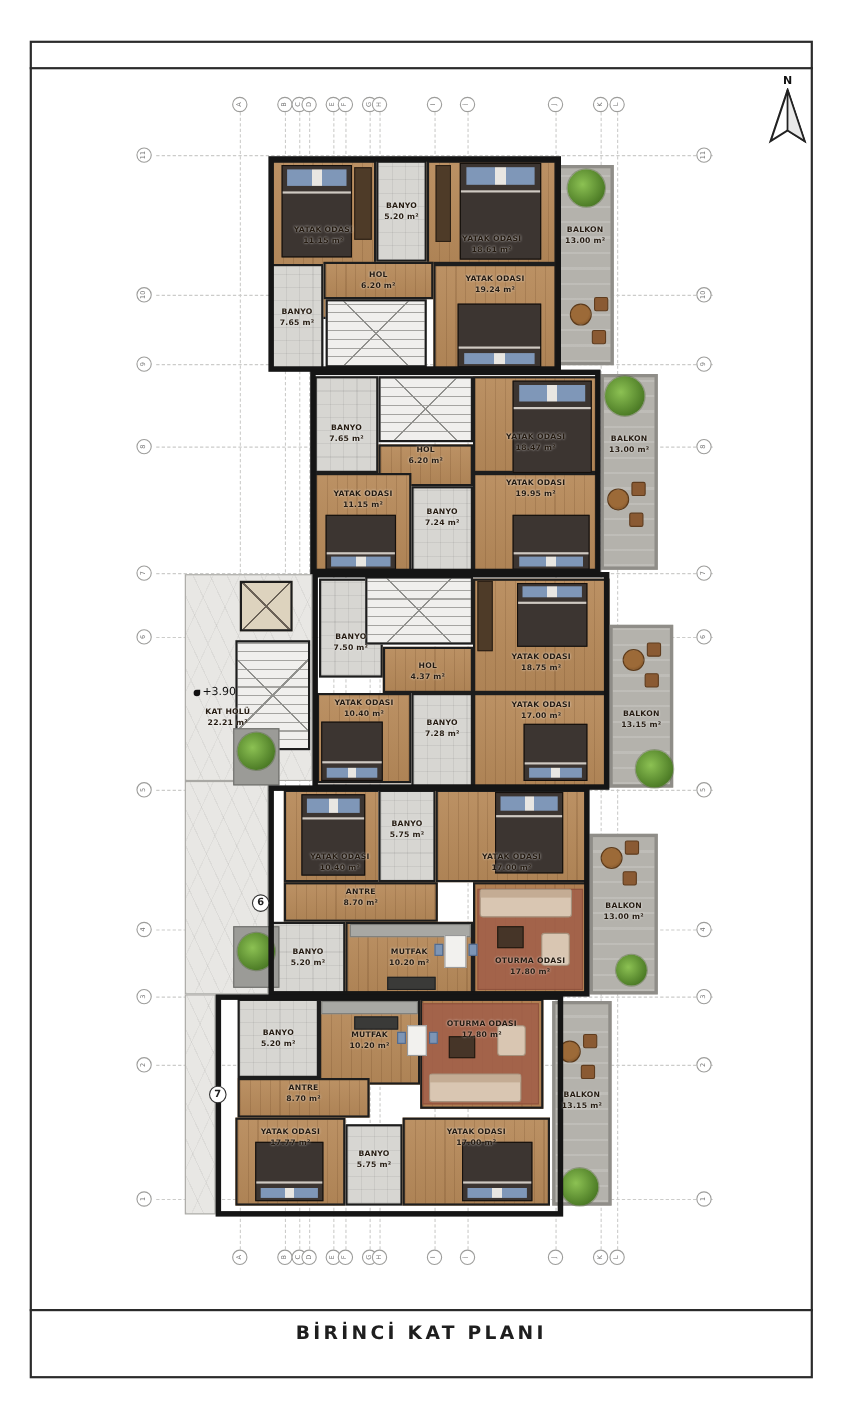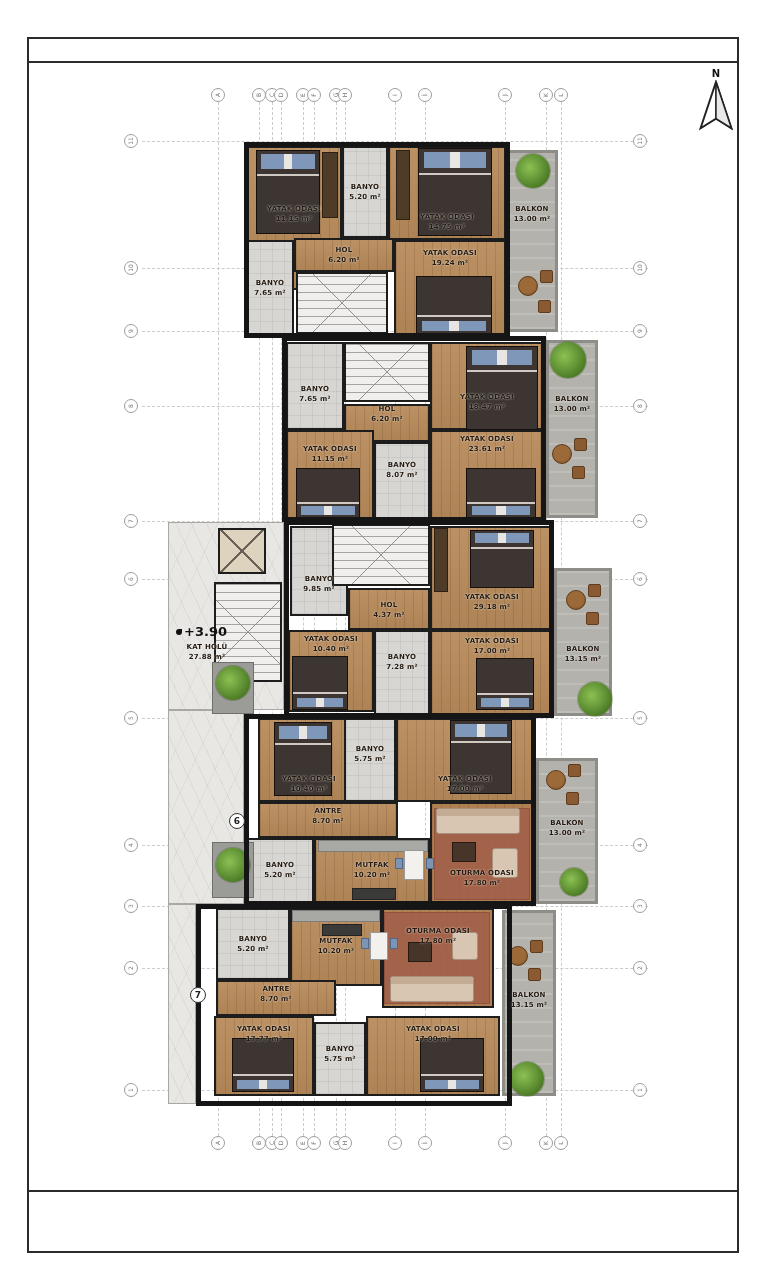--- a/index.html
+++ b/index.html
@@ -59,21 +59,21 @@
                         linear-gradient(135deg,transparent 49.4%,#90908d 49.4% 50.6%,transparent 50.6%),
                         repeating-linear-gradient(0deg,transparent 0 7px,#a5a4a1 7px 8px);}
   .fn-elevator{background-color:#ddd3be;border:2px solid #1d1d1d;
        background-image:linear-gradient(45deg,transparent 48.8%,#6b6257 48.8% 51.2%,transparent 51.2%),
                         linear-gradient(135deg,transparent 48.8%,#6b6257 48.8% 51.2%,transparent 51.2%);}
   
   .badge{position:absolute;width:16px;height:16px;border:1.5px solid #333;border-radius:50%;background:#fff;
          display:flex;align-items:center;justify-content:center;font-size:9px;font-weight:bold;color:#222;z-index:45;box-sizing:border-box;}
   .lvl{position:absolute;left:176px;top:624px;display:flex;align-items:center;gap:2px;z-index:45;}
   .lvl .dot{width:6px;height:6px;background:#111;border-radius:50% 0 50% 50%;}
-  .lvl .txt{font-size:13px;font-weight:bold;color:#111;text-align:center;}
+  .lvl .txt{font-size:10px;font-weight:normal;color:#111;text-align:center;}
 </style>
 </head>
 <body>
 
 <div id="canvas">
   <div class="frame"></div>
   <div class="hline" style="top:61px"></div>
   <div class="hline" style="top:1190px"></div>
 
   <div class="north">
@@ -260,21 +260,21 @@
         <div>11.15 m²</div>
       </div>
       <div class="room f-tile" style="left: 342px; top: 146px; width: 46px; height: 92px;"></div>
       <div class="rlabel" style="left: 342px; top: 146px; width: 46px; height: 92px;">
         <div>BANYO</div>
         <div>5.20 m²</div>
       </div>
       <div class="room f-wood" style="left: 388px; top: 146px; width: 118px; height: 94px;"></div>
       <div class="rlabel" style="left: 388px; top: 212px; width: 118px; height: 20px;">
         <div>YATAK ODASI</div>
-        <div>14.75 m²</div>
+        <div>18.61 m²</div>
       </div>
       <div class="room f-balcony" style="left: 506px; top: 150px; width: 52px; height: 182px;"></div>
       <div class="rlabel" style="left: 506px; top: 204px; width: 52px; height: 20px;">
         <div>BALKON</div>
         <div>13.00 m²</div>
       </div>
       <div class="room f-wood" style="left: 294px; top: 238px; width: 100px; height: 34px;"></div>
       <div class="rlabel" style="left: 294px; top: 238px; width: 100px; height: 34px;">
         <div>HOL</div>
         <div>6.20 m²</div>
@@ -310,41 +310,41 @@
         <div>13.00 m²</div>
       </div>
       <div class="room f-wood" style="left: 286px; top: 430px; width: 88px; height: 90px;"></div>
       <div class="rlabel" style="left: 286px; top: 444px; width: 88px; height: 20px;">
         <div>YATAK ODASI</div>
         <div>11.15 m²</div>
       </div>
       <div class="room f-tile" style="left: 374px; top: 442px; width: 56px; height: 78px;"></div>
       <div class="rlabel" style="left: 374px; top: 460px; width: 56px; height: 20px;">
         <div>BANYO</div>
-        <div>8.07 m²</div>
+        <div>7.24 m²</div>
       </div>
       <div class="room f-wood" style="left: 430px; top: 430px; width: 114px; height: 90px;"></div>
       <div class="rlabel" style="left: 430px; top: 434px; width: 114px; height: 20px;">
         <div>YATAK ODASI</div>
-        <div>23.61 m²</div>
+        <div>19.95 m²</div>
       </div>
       <div class="room f-tile" style="left: 290px; top: 526px; width: 58px; height: 90px;"></div>
       <div class="rlabel" style="left: 290px; top: 574px; width: 58px; height: 20px;">
         <div>BANYO</div>
-        <div>9.85 m²</div>
+        <div>7.50 m²</div>
       </div>
       <div class="room f-wood" style="left: 348px; top: 588px; width: 82px; height: 42px;"></div>
       <div class="rlabel" style="left: 348px; top: 600px; width: 82px; height: 20px;">
         <div>HOL</div>
         <div>4.37 m²</div>
       </div>
       <div class="room f-wood" style="left: 430px; top: 526px; width: 124px; height: 104px;"></div>
       <div class="rlabel" style="left: 430px; top: 592px; width: 124px; height: 20px;">
         <div>YATAK ODASI</div>
-        <div>29.18 m²</div>
+        <div>18.75 m²</div>
       </div>
       <div class="room f-wood" style="left: 288px; top: 630px; width: 86px; height: 82px;"></div>
       <div class="rlabel" style="left: 288px; top: 634px; width: 86px; height: 20px;">
         <div>YATAK ODASI</div>
         <div>10.40 m²</div>
       </div>
       <div class="room f-tile" style="left: 374px; top: 630px; width: 56px; height: 86px;"></div>
       <div class="rlabel" style="left: 374px; top: 652px; width: 56px; height: 20px;">
         <div>BANYO</div>
         <div>7.28 m²</div>
@@ -355,21 +355,21 @@
         <div>17.00 m²</div>
       </div>
       <div class="room f-balcony" style="left: 554px; top: 568px; width: 58px; height: 148px;"></div>
       <div class="rlabel" style="left: 554px; top: 644px; width: 58px; height: 20px;">
         <div>BALKON</div>
         <div>13.15 m²</div>
       </div>
       <div class="room f-marble" style="left: 168px; top: 522px; width: 116px; height: 188px;"></div>
       <div class="rlabel" style="left: 162px; top: 642px; width: 90px; height: 20px;">
         <div>KAT HOLÜ</div>
-        <div>27.88 m²</div>
+        <div>22.21 m²</div>
       </div>
       <div class="room f-marble" style="left: 168px; top: 710px; width: 76px; height: 194px;"></div>
       <div class="room f-marble" style="left: 168px; top: 904px; width: 28px; height: 200px;"></div>
       <div class="room f-wood" style="left: 258px; top: 718px; width: 102px; height: 84px;"></div>
       <div class="rlabel" style="left: 258px; top: 774px; width: 102px; height: 20px;">
         <div>YATAK ODASI</div>
         <div>10.40 m²</div>
       </div>
       <div class="room f-tile" style="left: 344px; top: 718px; width: 52px; height: 84px;"></div>
       <div class="rlabel" style="left: 344px; top: 744px; width: 52px; height: 20px;">
@@ -516,13 +516,14 @@
       <div class="block" style="left: 196px; top: 904px; width: 316px; height: 202px;"></div>
       <div class="badge" style="left: 229px; top: 813px; width: 16px; height: 16px;">6</div>
       <div class="badge" style="left: 190px; top: 987px; width: 16px; height: 16px;">7</div>
     </div>
 
   <div class="lvl">
     <span class="dot"></span>
     <span class="txt">+3.90</span>
   </div>
 
+  <div class="titlebar">BİRİNCİ KAT PLANI</div>
 </div>
 
 </body></html>

